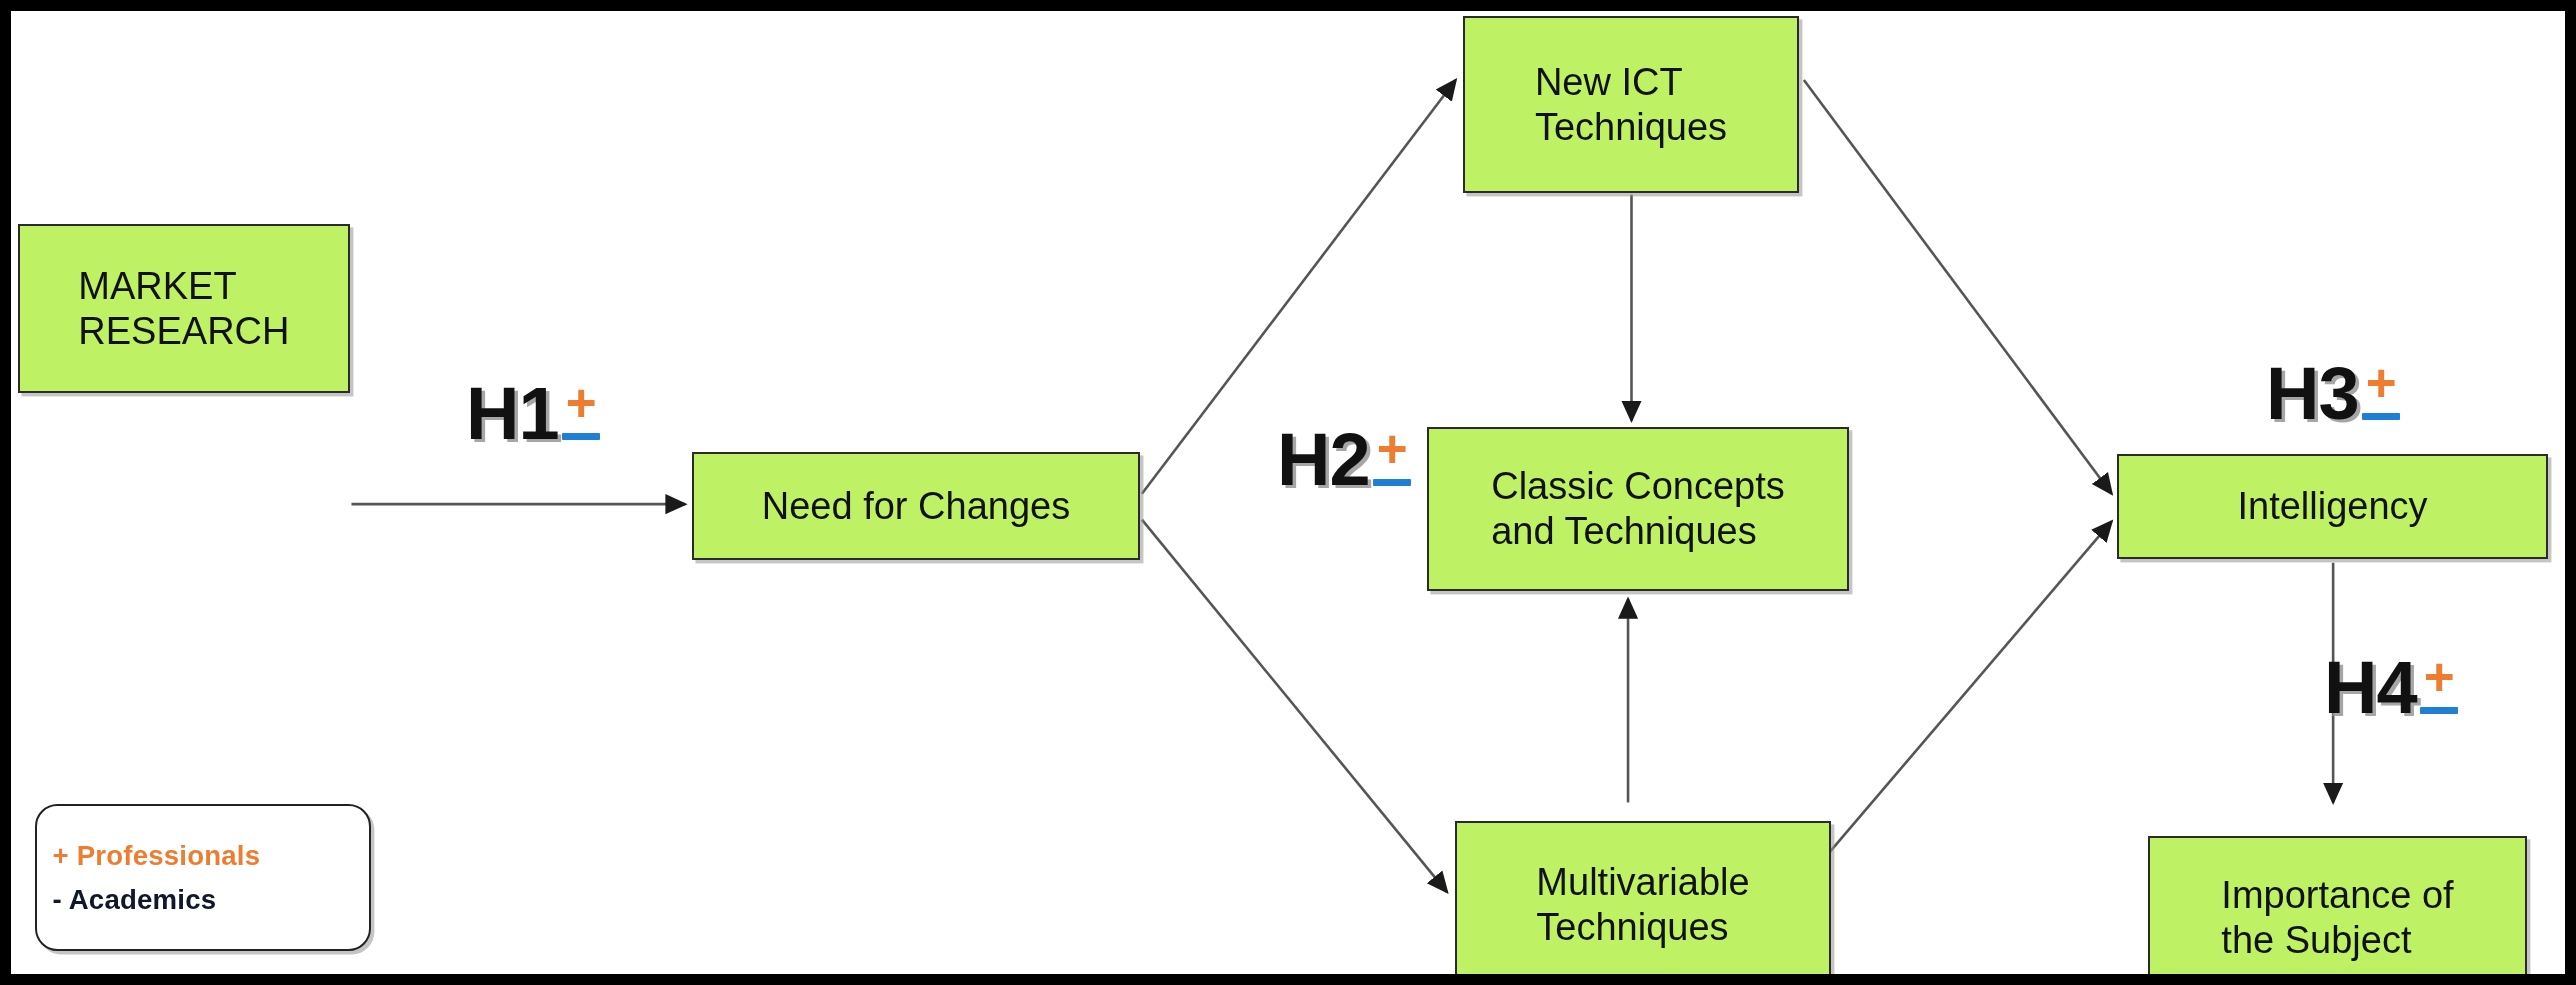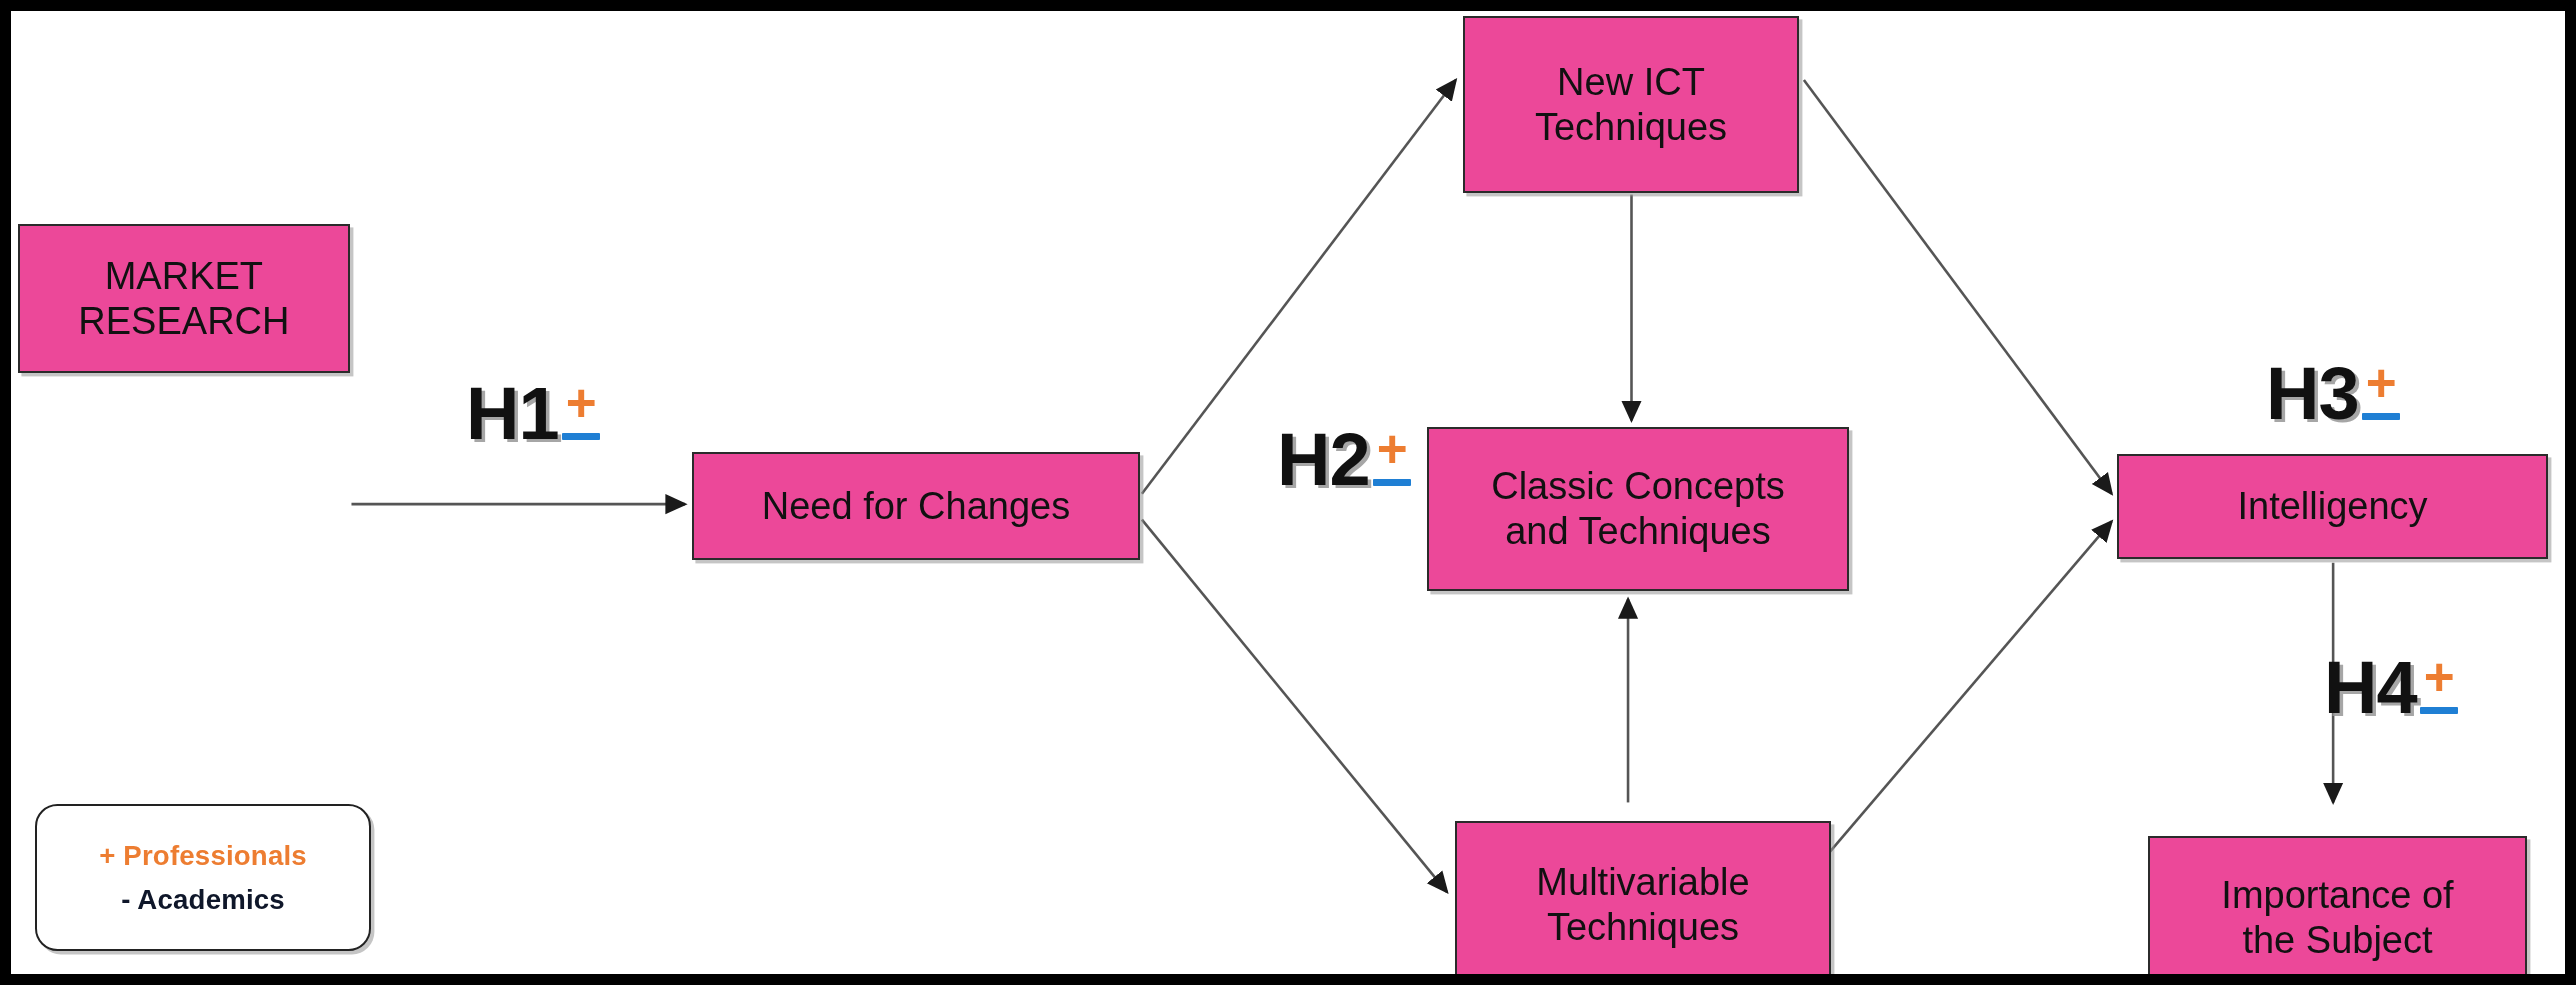--- a/index.html
+++ b/index.html
@@ -1,23 +1,23 @@
 <!DOCTYPE html>
 <html style="font-size:13.8px"><head>
 <meta charset="utf-8">
 <style>
   html,body{margin:0;padding:0;background:#fff;}
   body{font-family:"Liberation Sans", sans-serif;}
   #stage{position:relative;width:2576px;height:985px;background:#ffffff;box-sizing:border-box;border:11.2px solid #000000;overflow:hidden;}
   #canvas{position:absolute;left:0;top:0;width:2554px;height:963px;}
   svg.edges{position:absolute;left:0;top:0;width:2554px;height:963px;pointer-events:none;}
 
-  .node{position:absolute;box-sizing:border-box;background:#ec4899;border:2.6px solid #2b2b2b;
+  .node{position:absolute;box-sizing:border-box;background:#bef264;border:2.6px solid #2b2b2b;
         box-shadow:3.4px 3.4px 0 0 rgba(150,150,150,.55);
-        display:flex;align-items:center;justify-content:center;text-align:center;
+        display:flex;align-items:center;justify-content:center;text-align:left;
         font-size:38px;color:#111;line-height:1.18;padding:3.4px 8.6px;}
   .node span{display:block;white-space:pre-line;}
 
   .legend{position:absolute;box-sizing:border-box;background:#ffffff;border:2.6px solid #222;
           border-radius:22.4px;box-shadow:3.4px 3.4px 0 0 rgba(150,150,150,.55);
           display:flex;flex-direction:column;justify-content:center;gap:12px;padding:8.6px 15.5px;}
   .legend .row{font-size:27.6px;font-weight:bold;letter-spacing:0.2px;}
   .legend .row.pro{color:#ED7D31;}
   .legend .row.aca{color:#0f172a;}
 
@@ -47,21 +47,21 @@
           <path d="M 1312 590 L 1666 1022" fill="none" stroke="#555555" stroke-width="3" marker-end="url(#ah)"></path>
           <path d="M 1880 213 L 1880 475" fill="none" stroke="#555555" stroke-width="3" marker-end="url(#ah)"></path>
           <path d="M 1876 918 L 1876 682" fill="none" stroke="#555555" stroke-width="3" marker-end="url(#ah)"></path>
           <path d="M 2080 80 L 2437 560" fill="none" stroke="#555555" stroke-width="3" marker-end="url(#ah)"></path>
           <path d="M 2072 1020 L 2437 592" fill="none" stroke="#555555" stroke-width="3" marker-end="url(#ah)"></path>
           <path d="M 2694 640 L 2694 918" fill="none" stroke="#555555" stroke-width="3" marker-end="url(#ah)"></path>
         </g>
     </svg>
 
     <div id="node-layer">
-        <div class="node" style="left: 6.9px; top: 213px; width: 332px; height: 149px;">
+        <div class="node" style="left: 6.9px; top: 213px; width: 332px; height: 169px;">
           <span>MARKET
 RESEARCH</span>
         </div>
         <div class="node" style="left: 681px; top: 441px; width: 448px; height: 108px;">
           <span>Need for Changes</span>
         </div>
         <div class="node" style="left: 1452px; top: 5.2px; width: 336px; height: 177px;">
           <span>New ICT
 Techniques</span>
         </div>
@@ -105,20 +105,20 @@
         </div>
         <div class="hyp" style="left: 2313px; top: 642px;">
           <div class="hlabel">H4</div>
           <div class="signs">
             <div class="plus">+</div>
             <span class="minus" title="–"></span>
           </div>
         </div>
       </div>
 
-    <div class="legend" id="legend-box" style="left: 24px; top: 793px; width: 336px; height: 147px; align-items: center;">
+    <div class="legend" id="legend-box" style="left: 24px; top: 793px; width: 336px; height: 147px;">
       <div class="row pro">+ Professionals</div>
       <div class="row aca">- Academics</div>
     </div>
 
   </div>
 </div>
 
 
 </body></html>

